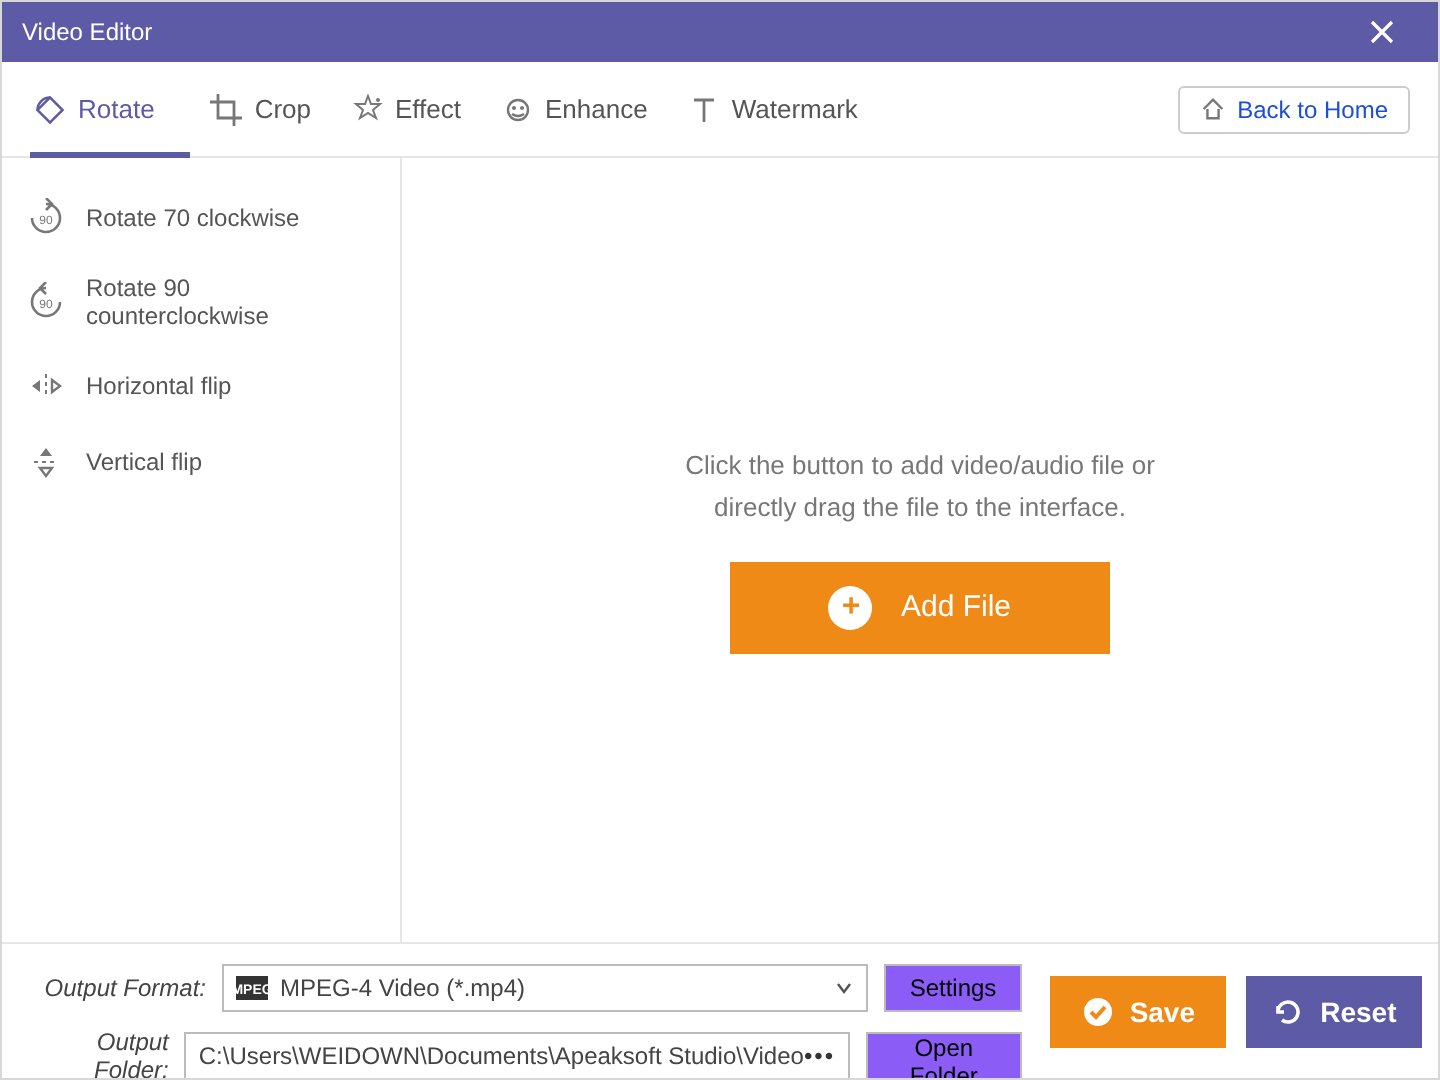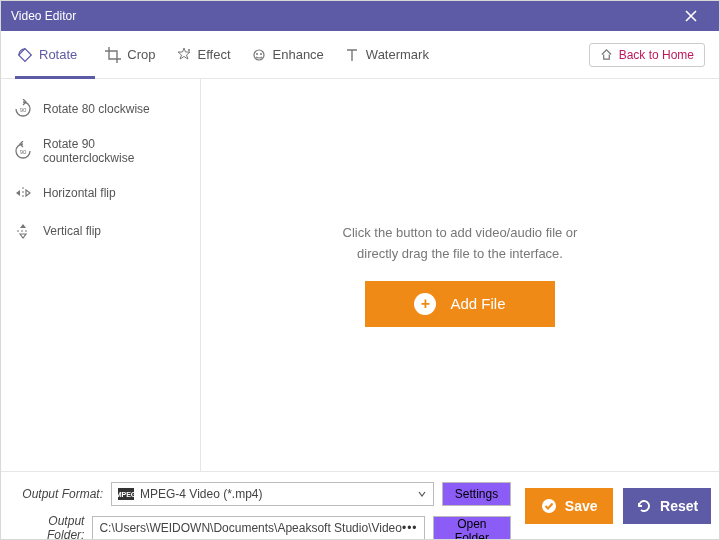--- a/index.html
+++ b/index.html
@@ -7,21 +7,21 @@
 .titlebar { height: 30px; background: #5d5aa6; color: #fff; display: flex; align-items: center; padding: 0 10px; font-size: 12px; }
 .titlebar .spacer { flex: 1; }
 .titlebar .close { width: 24px; text-align: center; cursor: pointer; }
 .toolbar { height: 48px; border-bottom: 1px solid #e6e6e6; display: flex; align-items: center; padding: 0 14px; }
 .tab { display: flex; align-items: center; gap: 6px; font-size: 13px; color: #555; padding: 0 10px; height: 100%; cursor: pointer; }
 .tab.active { color: #5d5aa6; }
 .tab.active-underline { position: relative; }
 .tab.active-underline::after { content:""; position:absolute; left:0; right:0; bottom:-1px; height:3px; background:#5d5aa6; }
 .tab .ticon { width:16px; height:16px; display:flex; align-items:center; justify-content:center; }
 .toolbar .spacer { flex: 1; }
-.backhome { border:1px solid #ccc; border-radius:3px; padding:4px 10px; font-size:12px; display:flex; align-items:center; gap:6px; cursor:pointer; color:#be185d; }
+.backhome { border:1px solid #ccc; border-radius:3px; padding:4px 10px; font-size:12px; display:flex; align-items:center; gap:6px; cursor:pointer; color:#1d4ed8; }
 .main { display:flex; height: 392px; }
 .sidebar { width: 200px; border-right:1px solid #e6e6e6; padding: 14px 10px; }
 .side-item { display:flex; align-items:center; gap:10px; font-size:12px; color:#555; padding:6px 2px; cursor:pointer; margin-bottom:6px; }
 .side-icon { width:20px; height:20px; display:flex; align-items:center; justify-content:center; flex-shrink:0; }
 .center { flex:1; display:flex; flex-direction:column; align-items:center; justify-content:center; text-align:center; color:#777; font-size:13px; }
 .center .msg { margin-bottom: 16px; line-height: 1.6; }
 .addfile { background:#f08a17; color:#fff; border:none; padding:0; width:190px; height:46px; font-size:15px; display:flex; align-items:center; justify-content:center; gap:14px; cursor:pointer; }
 .addfile .plus { width:22px; height:22px; background:#fff; border-radius:50%; color:#f08a17; display:flex; align-items:center; justify-content:center; font-weight:bold; font-size:16px; }
 .bottom { border-top:1px solid #e6e6e6; padding: 10px 14px 12px; display:flex; align-items:flex-start; gap: 14px; }
 .bottom-left { flex:1; display:flex; flex-direction:column; gap:8px; }
@@ -111,21 +111,21 @@
 <div class="main">
   <div class="sidebar">
     <div class="side-item">
       <span class="side-icon">
         <svg width="20" height="20" viewBox="0 0 20 20">
             <path d="M10 3 A7 7 0 1 1 3 10" fill="none" stroke="#777" stroke-width="1.3"></path>
             <path d="M10 0 L13 3 L10 6" fill="none" stroke="#777" stroke-width="1.3"></path>
             <text x="10" y="13" font-size="6" fill="#777" text-anchor="middle">90</text>
           </svg>
       </span>
-      <span>Rotate 80 clockwise</span>
+      <span>Rotate 70 clockwise</span>
     </div>
     <div class="side-item">
       <span class="side-icon">
         <svg width="20" height="20" viewBox="0 0 20 20">
             <path d="M10 3 A7 7 0 1 0 17 10" fill="none" stroke="#777" stroke-width="1.3"></path>
             <path d="M10 0 L7 3 L10 6" fill="none" stroke="#777" stroke-width="1.3"></path>
             <text x="10" y="13" font-size="6" fill="#777" text-anchor="middle">90</text>
           </svg>
       </span>
       <span>Rotate 90 counterclockwise</span>

